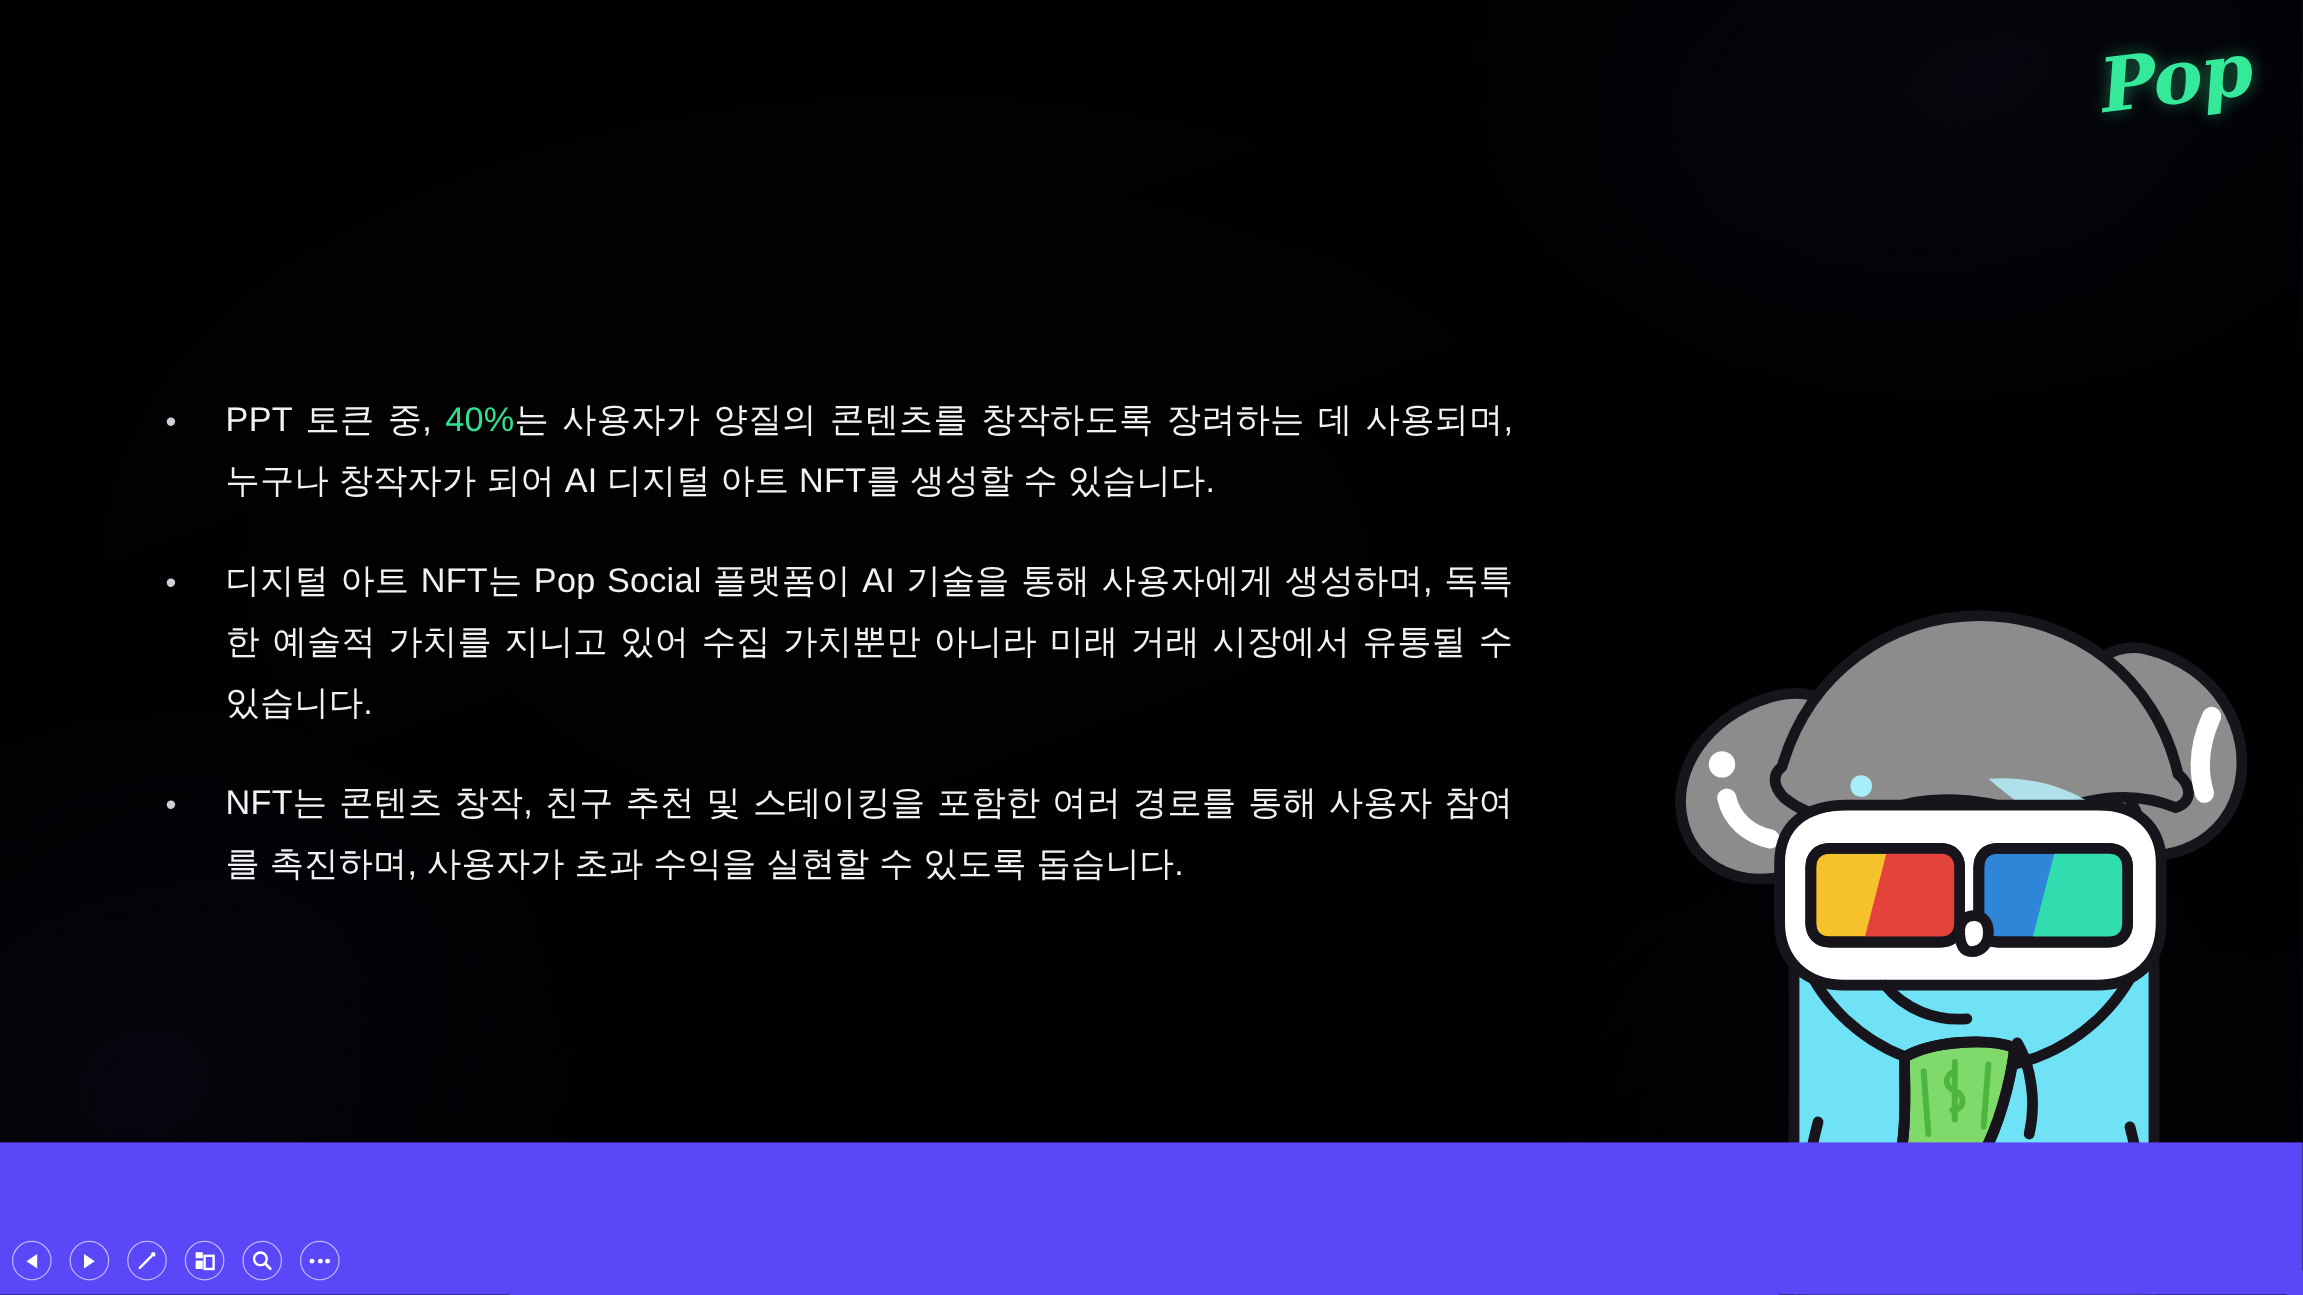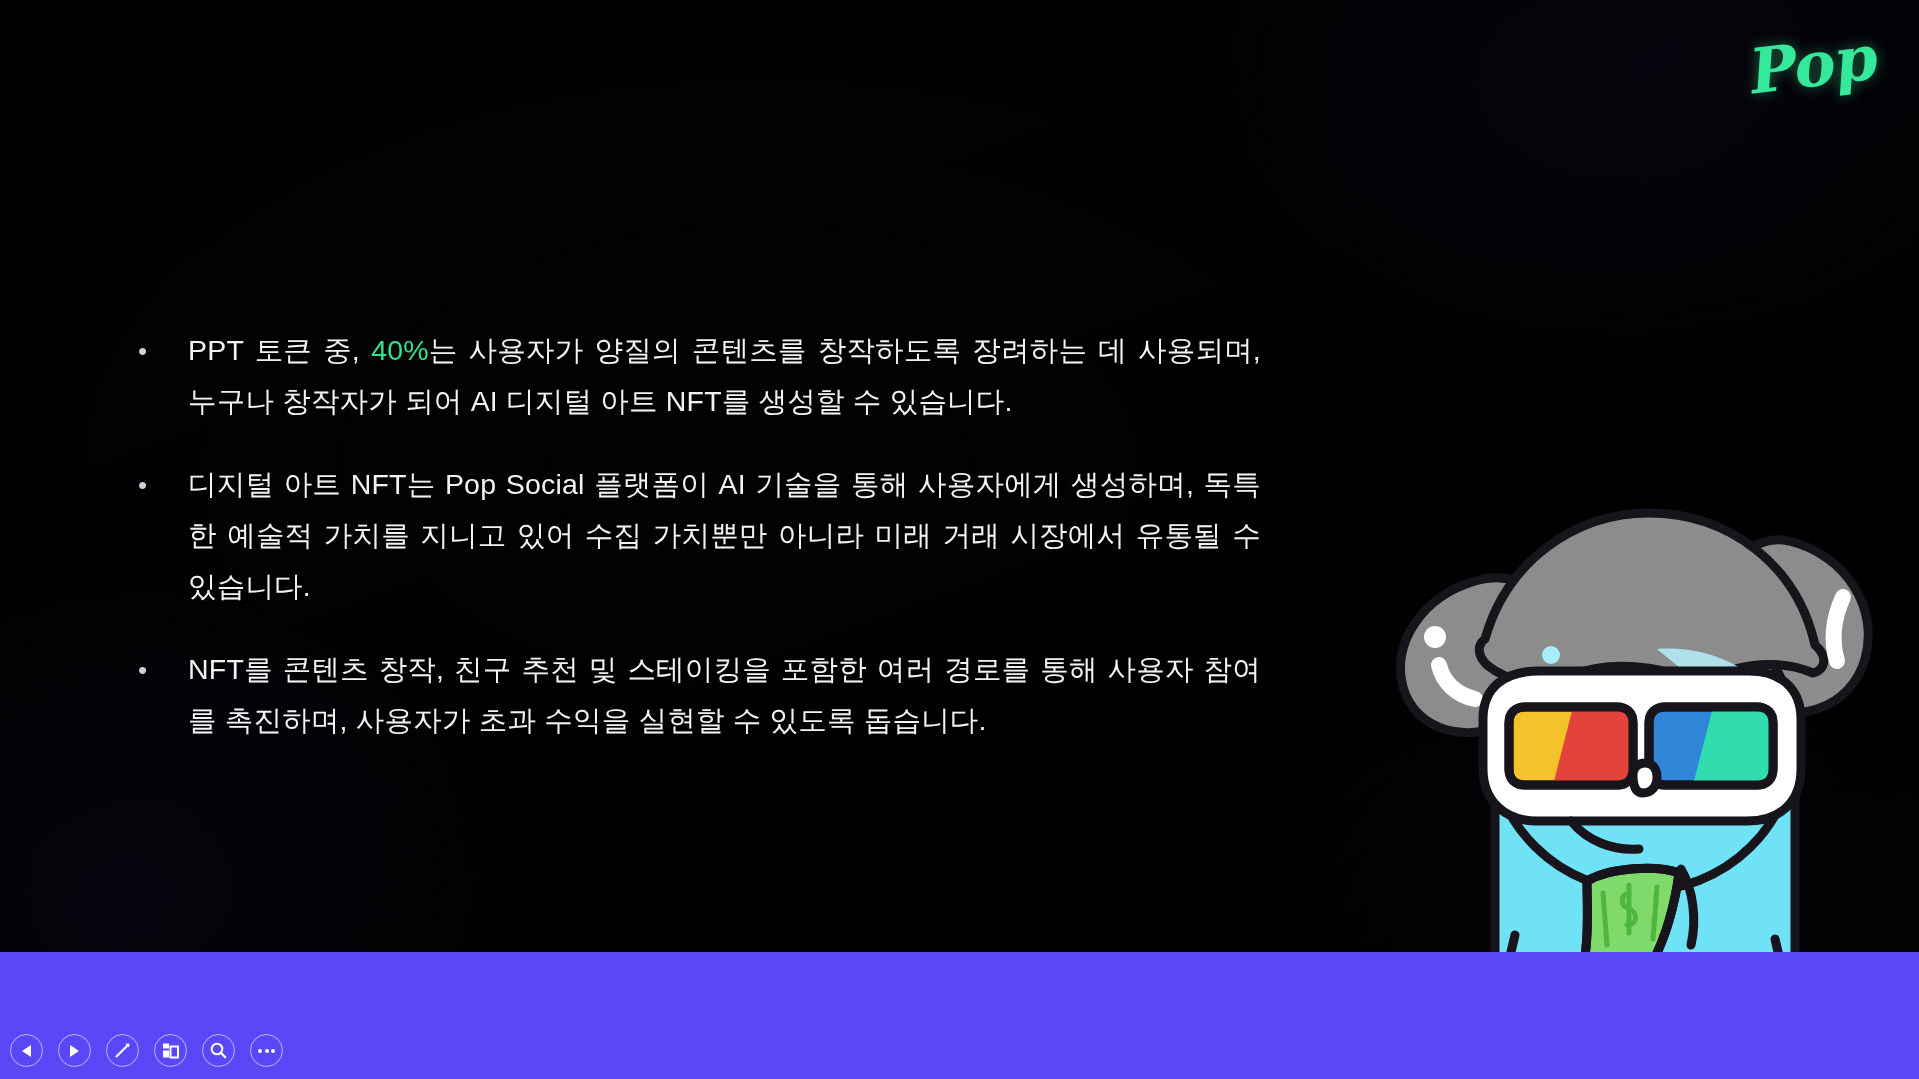--- a/index.html
+++ b/index.html
@@ -156,21 +156,21 @@
       <span class="bullet-text"><span>PPT 토큰 중, </span><span class="hl">40%</span><span>는 사용자가 양질의 콘텐츠를 창작하도록 장려하는 데 사용되며, 누구나 창작자가 되어 AI 디지털 아트 NFT를 생성할 수 있습니다.</span></span>
     </div>
 
     <div class="bullet-item">
       <span class="bullet-dot">•</span>
       <span class="bullet-text">디지털 아트 NFT는 Pop Social 플랫폼이 AI 기술을 통해 사용자에게 생성하며, 독특한 예술적 가치를 지니고 있어 수집 가치뿐만 아니라 미래 거래 시장에서 유통될 수 있습니다.</span>
     </div>
 
     <div class="bullet-item">
       <span class="bullet-dot">•</span>
-      <span class="bullet-text">NFT를 콘텐츠 창작, 친구 추천 및 스테이킹을 포함한 여러 경로를 통해 사용자 참여를 촉진하며, 사용자가 초과 수익을 실현할 수 있도록 돕습니다.</span>
+      <span class="bullet-text">NFT는 콘텐츠 창작, 친구 추천 및 스테이킹을 포함한 여러 경로를 통해 사용자 참여를 촉진하며, 사용자가 초과 수익을 실현할 수 있도록 돕습니다.</span>
     </div>
 
   </div>
 
   <div class="mascot">
     <svg viewBox="0 0 540 610" xmlns="http://www.w3.org/2000/svg">
       <g stroke="#17141C" stroke-width="9" stroke-linejoin="round" stroke-linecap="round">
 
         <path d="M118 112 C64 128 34 176 46 218 C58 262 112 276 152 252 C190 230 204 178 186 140 C172 110 146 104 118 112 Z" fill="#8C8C8C"></path>
 

